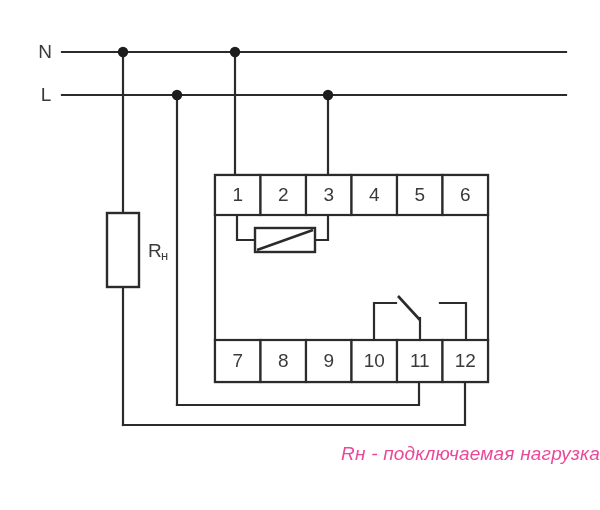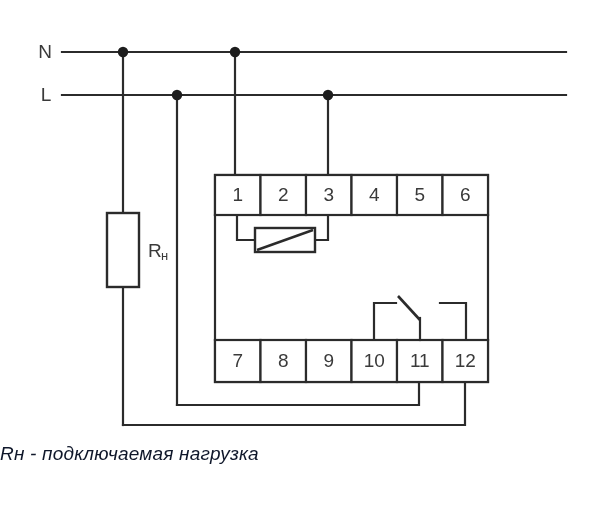--- a/index.html
+++ b/index.html
@@ -85,25 +85,25 @@
   .load-label-sub {
     font-family: "Liberation Sans", sans-serif;
     font-size: 13px;
     fill: #3a3a3a;
   }
   #caption {
     position: absolute;
     left: 0;
     top: 443px;
     width: 600px;
-    text-align: left;
+    text-align: right;
     font-family: "Liberation Sans", sans-serif;
     font-style: italic;
     font-size: 19px;
-    color: #0f172a;
+    color: #ec4899;
     letter-spacing: 0.2px;
     white-space: nowrap;
   }
 </style>
 </head>
 <body>
 
 <div id="diagram-root">
 
   <svg id="schematic-svg" width="600" height="510" viewBox="0 0 600 510">

